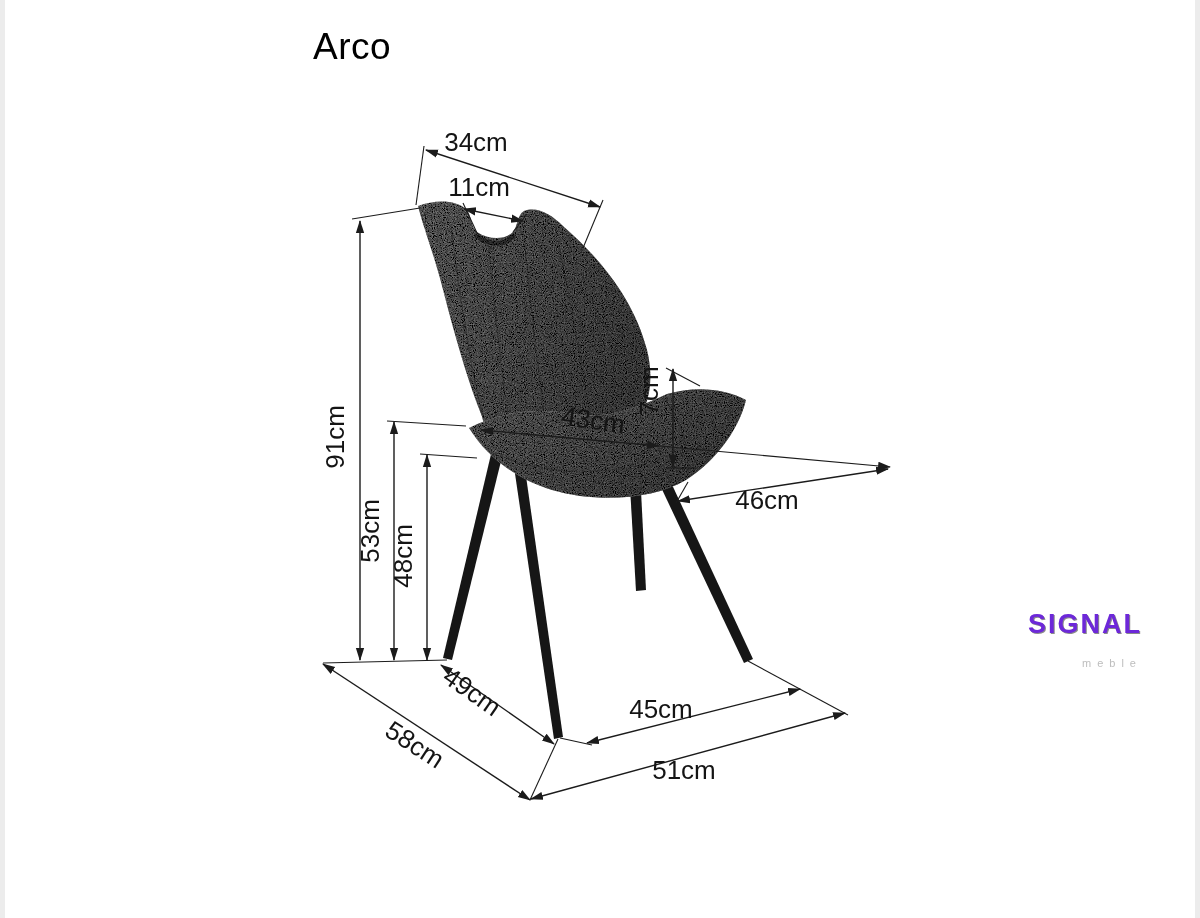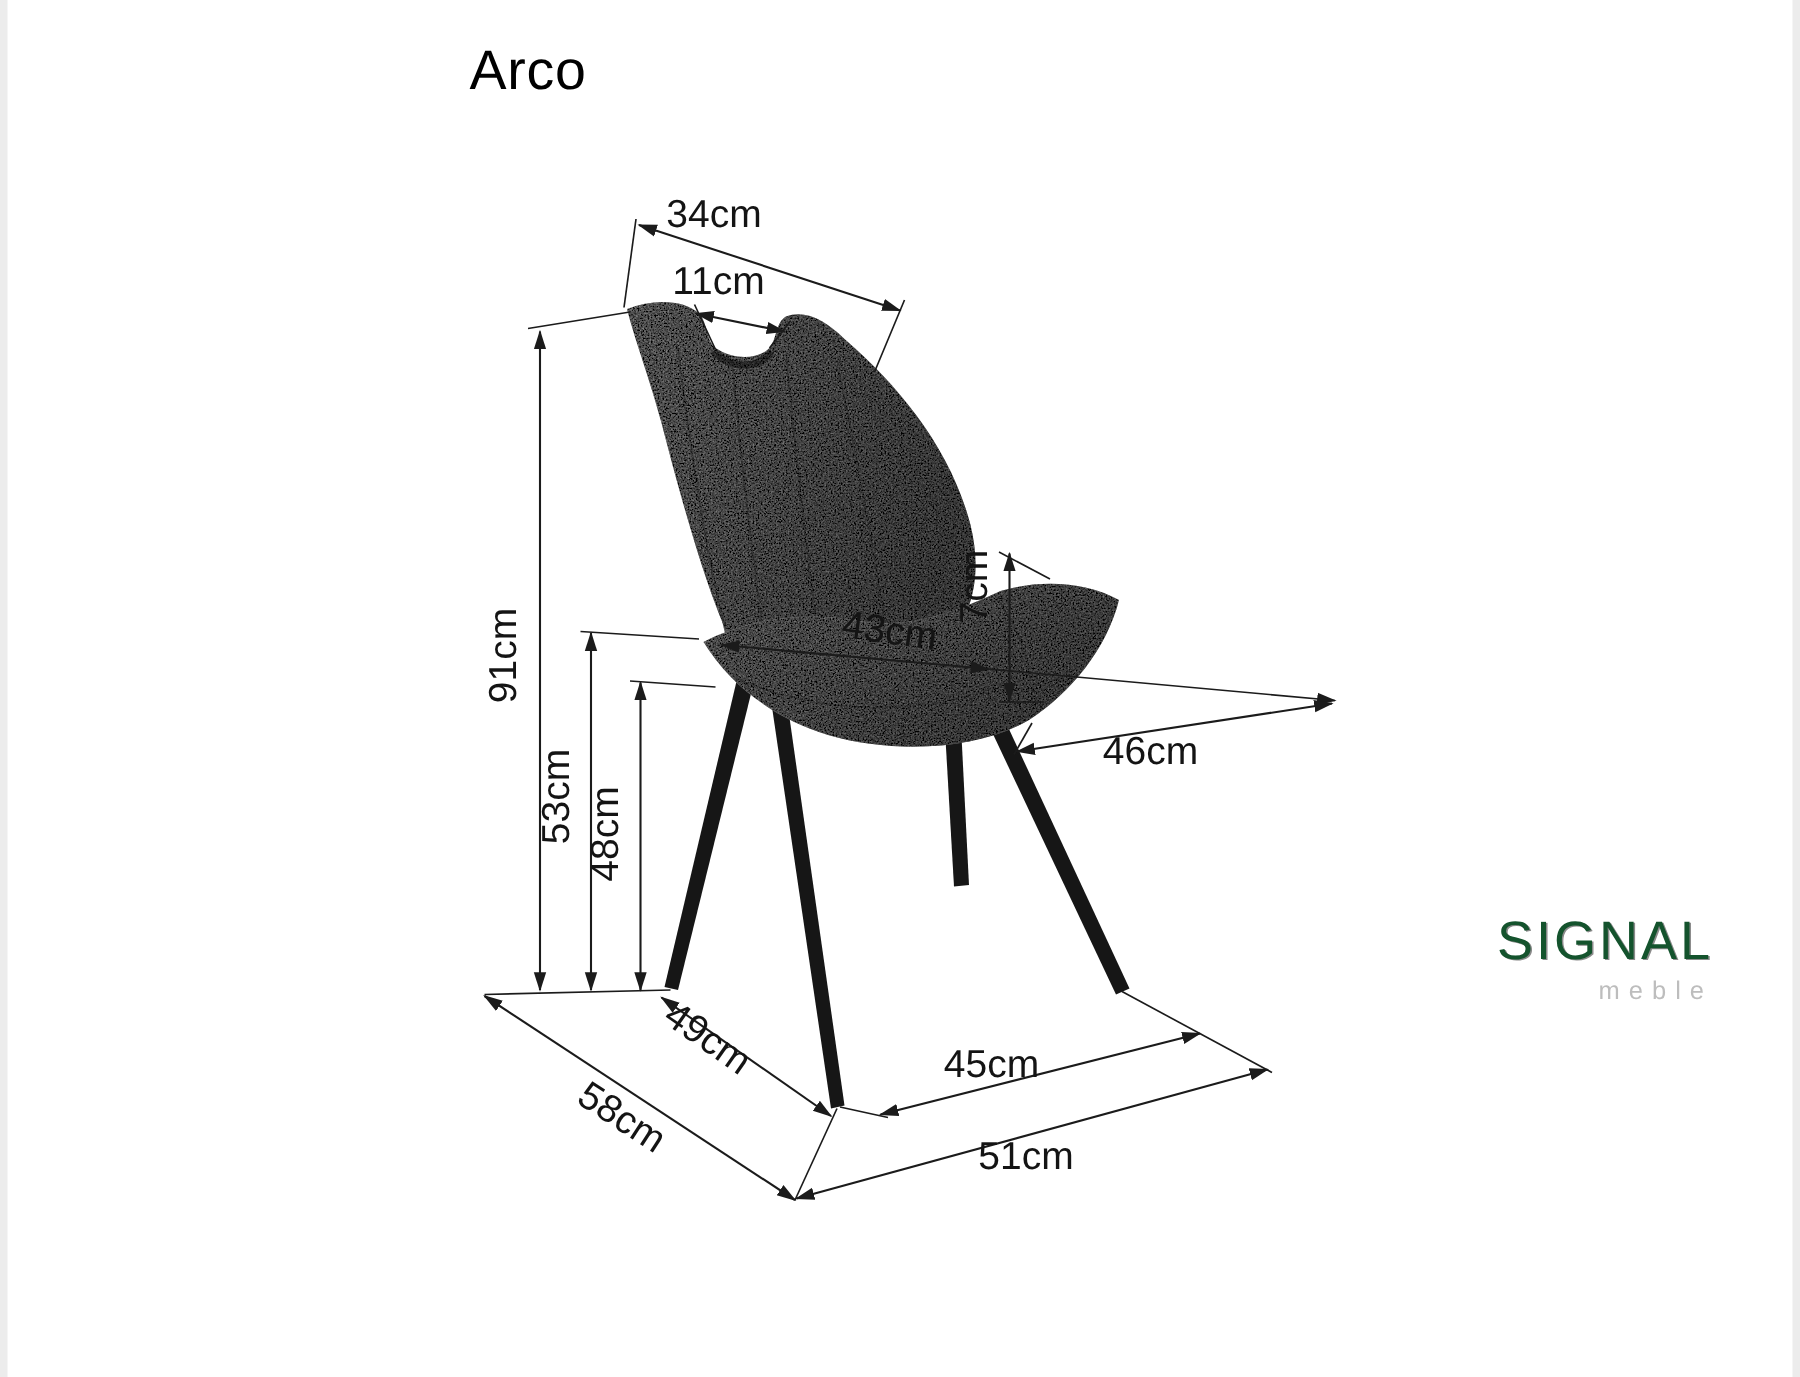--- a/index.html
+++ b/index.html
@@ -2,23 +2,23 @@
 <html><head>
 <meta charset="utf-8">
 <style>
   html,body{margin:0;padding:0;background:#ffffff;width:1200px;height:918px;overflow:hidden;
             font-family:"Liberation Sans",sans-serif;}
   .stage{position:relative;width:1200px;height:699px;background:#ffffff;}
   .edge{position:absolute;top:0;height:918px;width:5px;background:#ececec;}
   .edge.left{left:0;} .edge.right{right:0;}
   .title{position:absolute;left:313px;top:26px;font-size:37px;color:#000;letter-spacing:.5px;}
   .logo{position:absolute;right:58px;bottom:30px;text-align:right;line-height:1;}
-  .logo .name{font-size:36px;font-weight:400;color:#14532d;letter-spacing:2px;
+  .logo .name{font-size:27px;font-weight:700;color:#6d28d9;letter-spacing:2px;
               text-shadow:1px 1px 0 #8a8a8a;}
-  .logo .tag{font-size:17px;color:#bdbdbd;letter-spacing:6px;margin-top:7px;}
+  .logo .tag{font-size:11px;color:#bdbdbd;letter-spacing:6px;margin-top:20px;}
   svg{position:absolute;left:0;top:0;}
   .dimline{stroke:#1b1b1b;stroke-width:1.4;fill:none;}
   .extline{stroke:#1b1b1b;stroke-width:1.1;fill:none;}
   .dimtext{font-family:"Liberation Sans",sans-serif;font-size:26px;fill:#141414;}
   .seam{fill:none;stroke:#6f6f6f;stroke-width:1.3;opacity:.75;}
 </style>
 </head>
 <body>
 
 <div class="stage">

